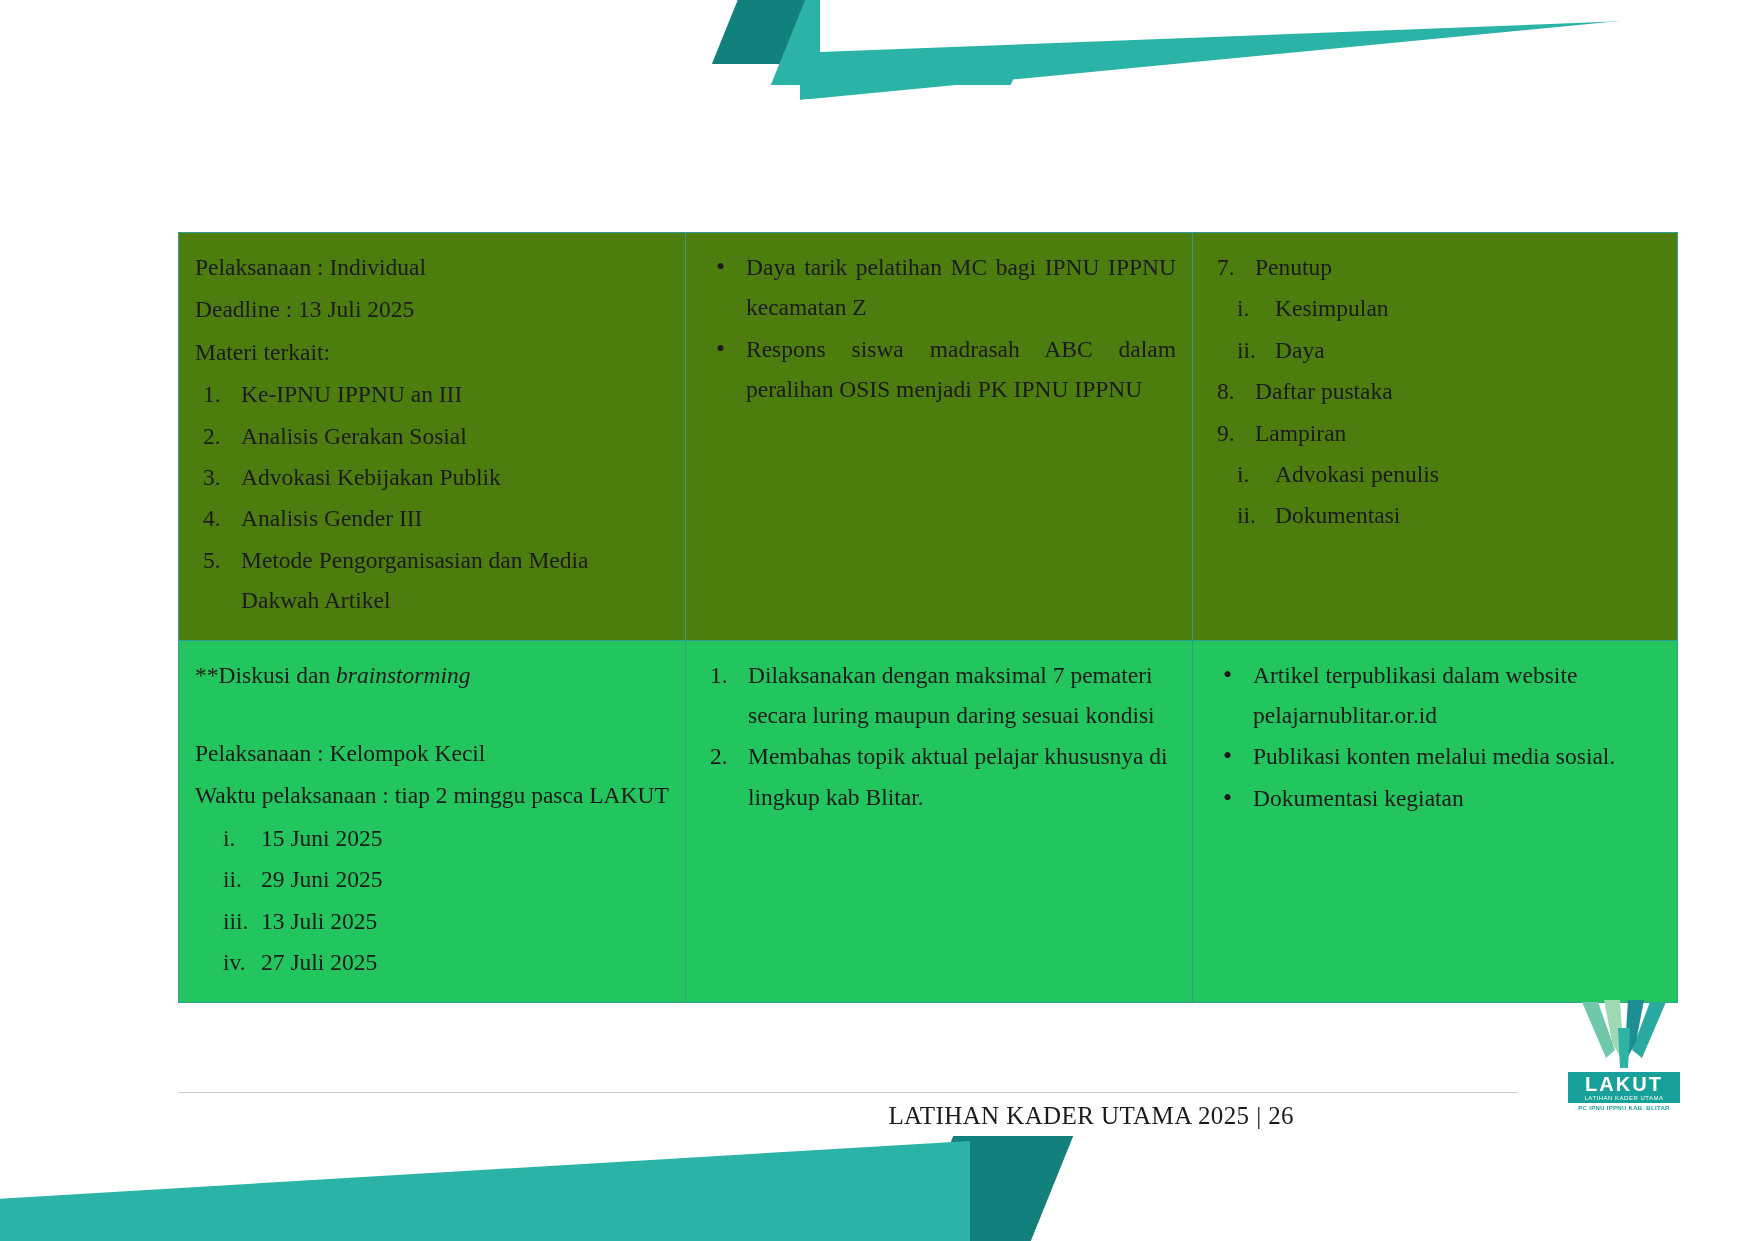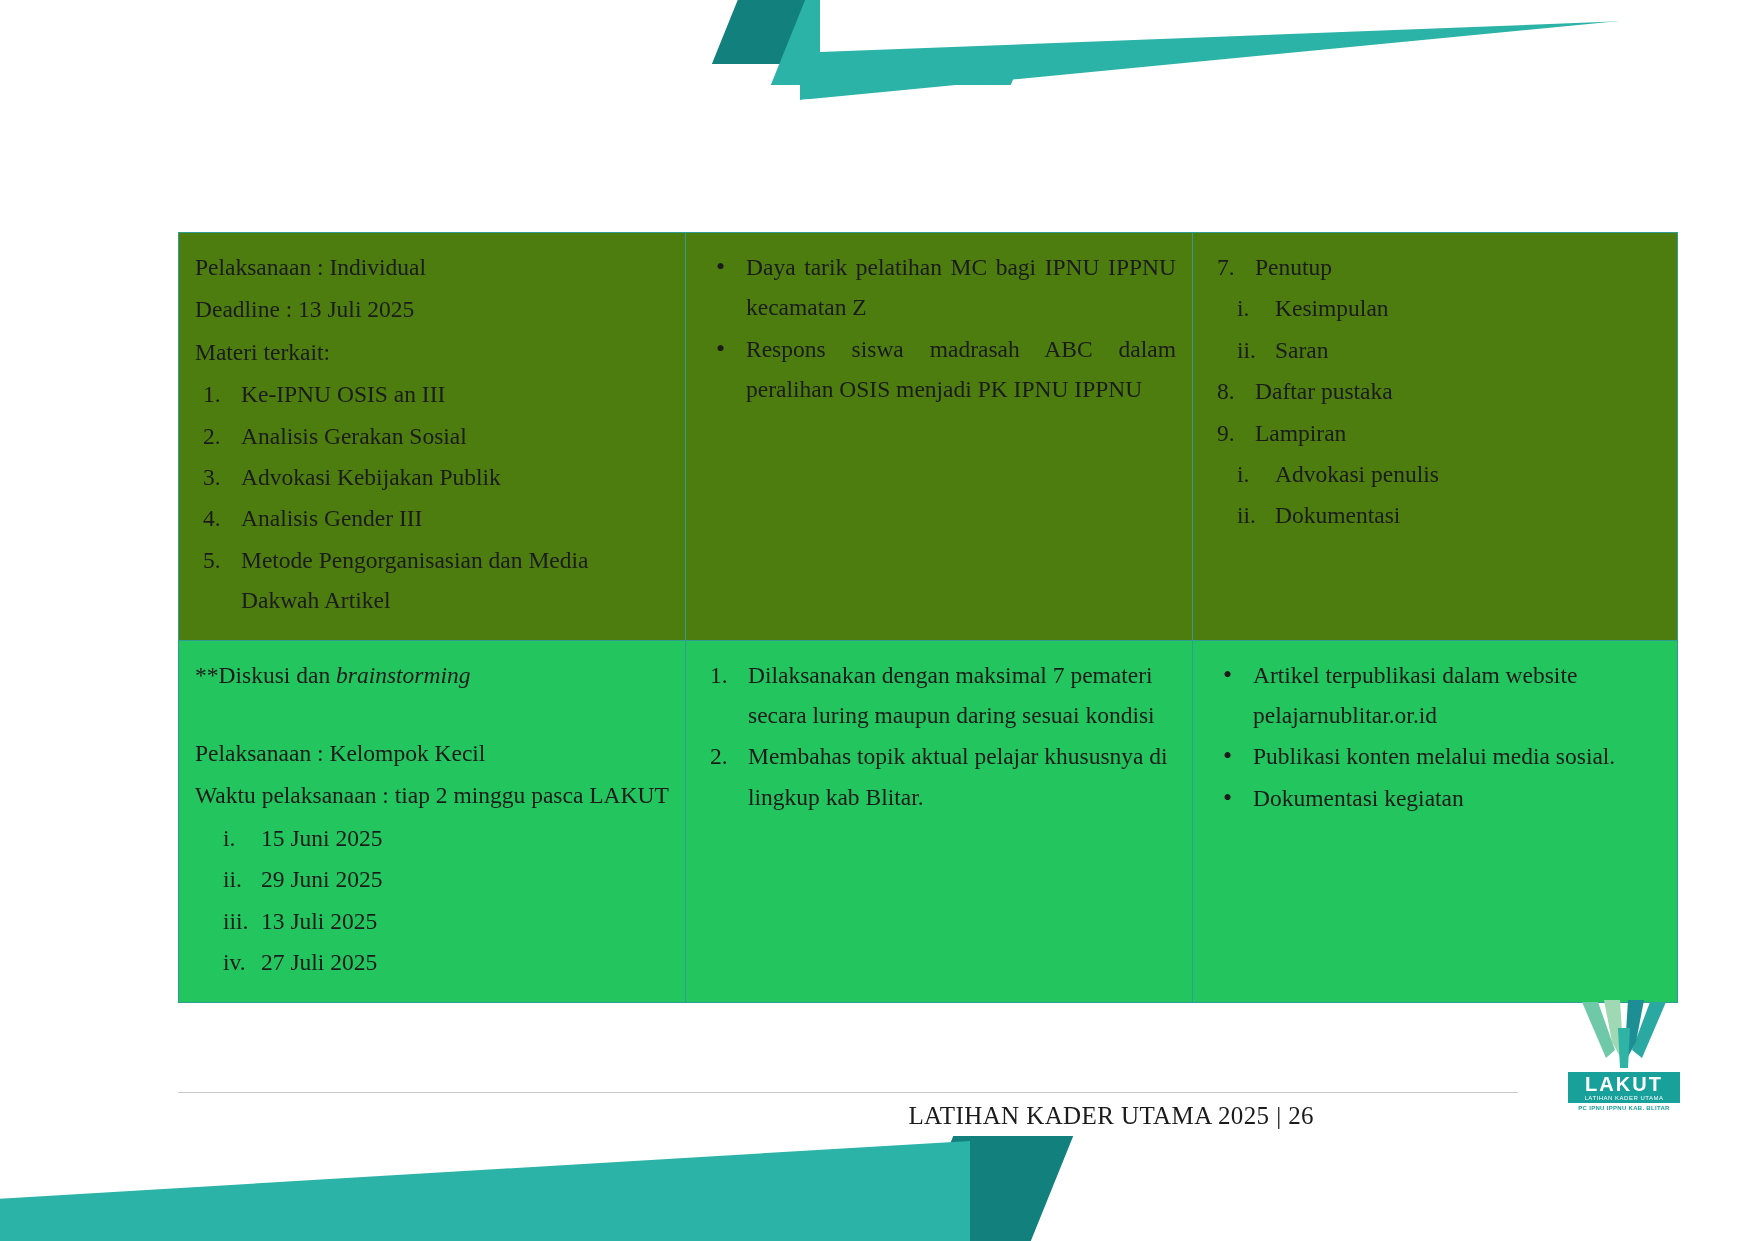--- a/index.html
+++ b/index.html
@@ -133,21 +133,21 @@
   .footer-rule {
     position: absolute;
     left: 178px;
     top: 1092px;
     width: 1340px;
     height: 1px;
     background: #c9c9c9;
   }
   .footer-text {
     position: absolute;
-    right: 440px;
+    right: 460px;
     top: 1102px;
     font-size: 25px;
     letter-spacing: 0.4px;
     color: #1b1b1b;
     font-family: "Liberation Serif", serif;
   }
 
   
   .logo {
     position: absolute;
@@ -198,40 +198,40 @@
 <div class="deco deco-bot-mid"></div>
 
 <table class="doc-table">
   <tbody>
     <tr class="row-teal">
       <td class="col-1">
         <p class="cell-line">Pelaksanaan : Individual</p>
         <p class="cell-line">Deadline : 13 Juli 2025</p>
         <p class="cell-line">Materi terkait:</p>
         <ol class="num">
-          <li><span class="mark">1.</span><span>Ke-IPNU OSIS an III</span></li>
+          <li><span class="mark">1.</span><span>Ke-IPNU IPPNU an III</span></li>
           <li><span class="mark">2.</span><span>Analisis Gerakan Sosial</span></li>
           <li><span class="mark">3.</span><span>Advokasi Kebijakan Publik</span></li>
           <li><span class="mark">4.</span><span>Analisis Gender III</span></li>
           <li><span class="mark">5.</span><span>Metode Pengorganisasian dan Media Dakwah Artikel</span></li>
         </ol>
       </td>
       <td class="col-2">
         <ul class="bul">
           <li class="justify"><span class="mark">•</span><span>Daya tarik pelatihan MC bagi IPNU IPPNU kecamatan Z</span></li>
           <li class="justify"><span class="mark">•</span><span>Respons siswa madrasah ABC dalam peralihan OSIS menjadi PK IPNU IPPNU</span></li>
         </ul>
       </td>
       <td class="col-3">
         <ol class="num">
           <li><span class="mark">7.</span><span>Penutup</span></li>
         </ol>
         <ol class="roman">
           <li><span class="mark">i.</span><span>Kesimpulan</span></li>
-          <li><span class="mark">ii.</span><span>Saran</span></li>
+          <li><span class="mark">ii.</span><span>Daya</span></li>
         </ol>
         <ol class="num">
           <li><span class="mark">8.</span><span>Daftar pustaka</span></li>
           <li><span class="mark">9.</span><span>Lampiran</span></li>
         </ol>
         <ol class="roman">
           <li><span class="mark">i.</span><span>Advokasi penulis</span></li>
           <li><span class="mark">ii.</span><span>Dokumentasi</span></li>
         </ol>
       </td>

